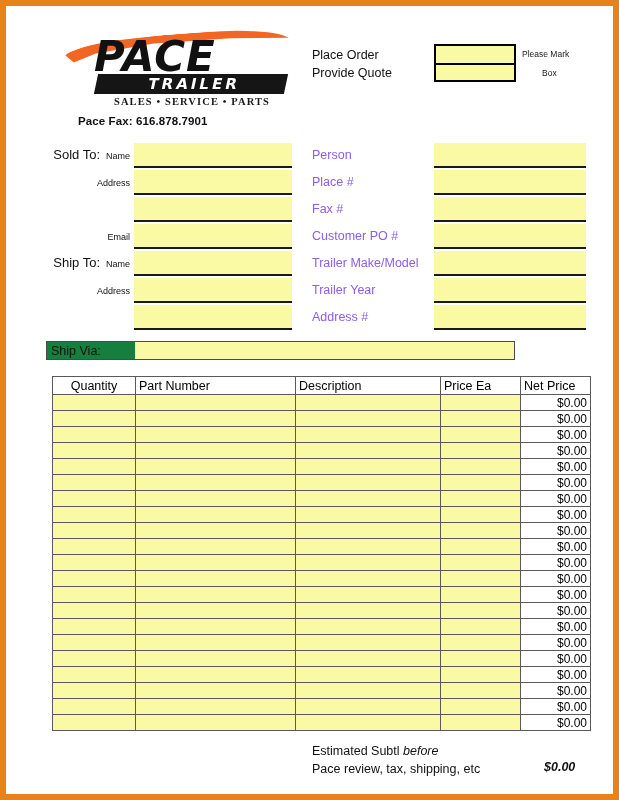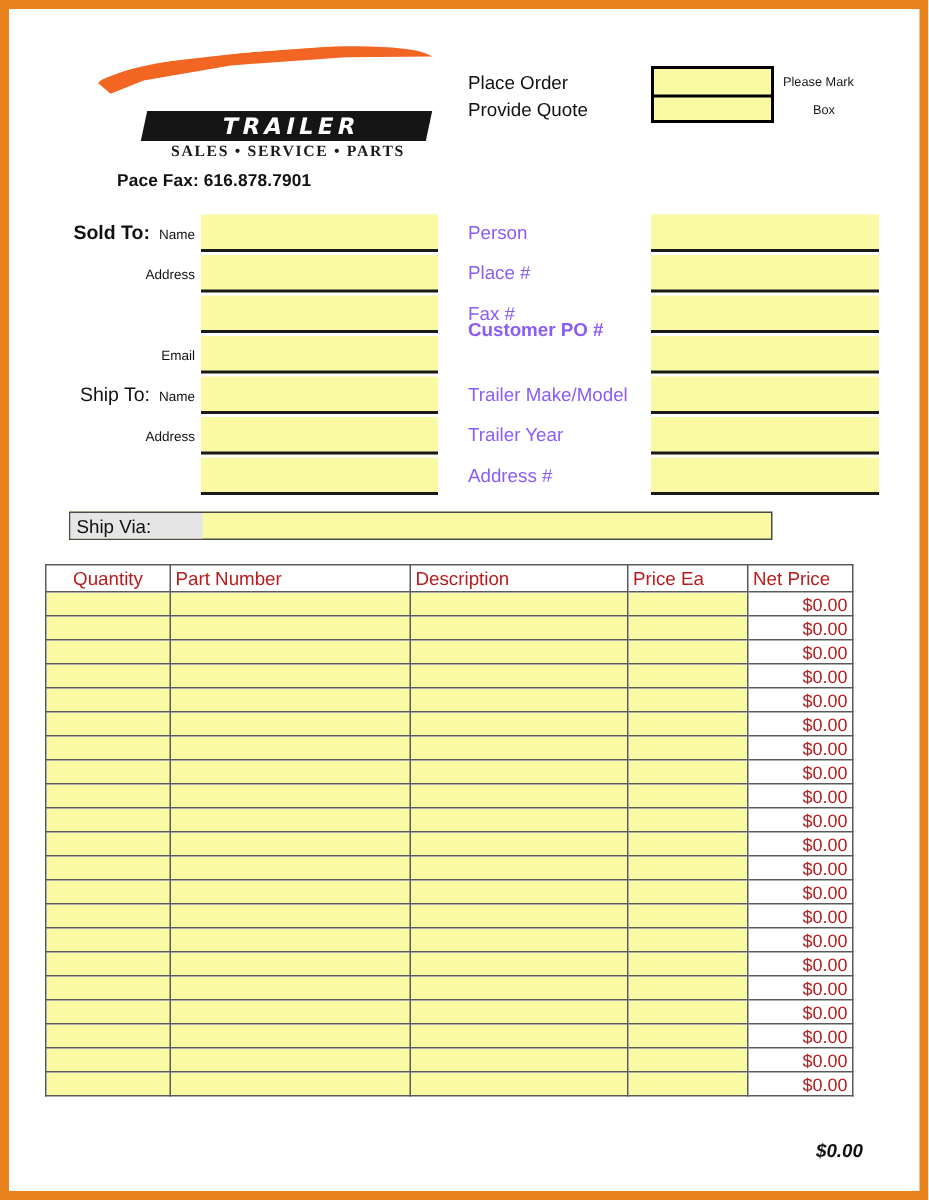--- a/index.html
+++ b/index.html
@@ -167,40 +167,40 @@
     height: 19px;
     border: 1px solid #4a4a4a;
     box-sizing: border-box;
     background: #FAFAA5;
   }
   #ship-via-label-cell {
     position: absolute;
     left: 0; top: 0;
     width: 88px;
     height: 100%;
-    background: #e5e5e5;
+    background: #15803d;
     box-sizing: border-box;
   }
   #ship-via-label {
     position: absolute;
     left: 4px;
     top: 2px;
     font-size: 12.5px;
     color: #111111;
   }
 
   
   #items-table {
     position: absolute;
-    left: 24px;
+    left: 46px;
     top: 370px;
     border-collapse: collapse;
     table-layout: fixed;
     font-size: 12px;
-    color: #b91c1c;
+    color: #000000;
   }
   #items-table th, #items-table td {
     border: 1px solid #5a5a5a;
     height: 16px;
     padding: 0 3px;
     box-sizing: border-box;
     font-weight: normal;
     overflow: hidden;
     white-space: nowrap;
   }
@@ -246,39 +246,40 @@
     color: #111111;
   }
 </style>
 </head>
 <body>
 
 <div id="page">
 
   <div id="logo-area">
     <div class="logo-swoosh"></div>
+    <div class="logo-pace">PACE</div>
     <div class="logo-trailer-bar"></div>
     <div class="logo-trailer-text">TRAILER</div>
     <div class="logo-tagline">SALES • SERVICE • PARTS</div>
   </div>
 
   <div id="fax-line">Pace Fax: 616.878.7901</div>
 
   <div class="order-label" id="lbl-place-order">Place Order</div>
   <div class="order-label" id="lbl-provide-quote">Provide Quote</div>
 
   <div id="mark-boxes">
     <div class="divider"></div>
   </div>
 
   <div class="mark-note" id="note-please-mark">Please Mark</div>
   <div class="mark-note" id="note-box">Box</div>
 
   <div id="fields-layer">
-      <div class="field-label-lg" style="left: 36px; width: 58px; top: 141px; font-weight: bold;">Sold To:</div>
+      <div class="field-label-lg" style="left: 36px; width: 58px; top: 141px;">Sold To:</div>
       <div class="field-label-sm" style="left: 60px; width: 64px; top: 145px;">Name</div>
       <div class="input-block" style="left: 128px; width: 158px; top: 137px; height: 25px;">
         <span style="display: block; padding: 3px 4px; font-size: 12px; color: rgb(17, 17, 17);"></span>
       </div>
       <div class="field-label-sm" style="left: 60px; width: 64px; top: 172px;">Address</div>
       <div class="input-block" style="left: 128px; width: 158px; top: 164px; height: 25px;">
         <span style="display: block; padding: 3px 4px; font-size: 12px; color: rgb(17, 17, 17);"></span>
       </div>
       <div class="input-block" style="left: 128px; width: 158px; top: 191px; height: 25px;">
         <span style="display: block; padding: 3px 4px; font-size: 12px; color: rgb(17, 17, 17);"></span>
@@ -304,21 +305,21 @@
         <span style="display: block; padding: 3px 4px; font-size: 12px; color: rgb(17, 17, 17);"></span>
       </div>
       <div class="field-label-right" style="left: 306px; top: 169px;">Place #</div>
       <div class="input-block" style="left: 428px; width: 152px; top: 164px; height: 25px;">
         <span style="display: block; padding: 3px 4px; font-size: 12px; color: rgb(17, 17, 17);"></span>
       </div>
       <div class="field-label-right" style="left: 306px; top: 196px;">Fax #</div>
       <div class="input-block" style="left: 428px; width: 152px; top: 191px; height: 25px;">
         <span style="display: block; padding: 3px 4px; font-size: 12px; color: rgb(17, 17, 17);"></span>
       </div>
-      <div class="field-label-right" style="left: 306px; top: 207px; font-weight: bold;">Customer PO #</div>
+      <div class="field-label-right" style="left: 306px; top: 223px;">Customer PO #</div>
       <div class="input-block" style="left: 428px; width: 152px; top: 218px; height: 25px;">
         <span style="display: block; padding: 3px 4px; font-size: 12px; color: rgb(17, 17, 17);"></span>
       </div>
       <div class="field-label-right" style="left: 306px; top: 250px;">Trailer Make/Model</div>
       <div class="input-block" style="left: 428px; width: 152px; top: 245px; height: 25px;">
         <span style="display: block; padding: 3px 4px; font-size: 12px; color: rgb(17, 17, 17);"></span>
       </div>
       <div class="field-label-right" style="left: 306px; top: 277px;">Trailer Year</div>
       <div class="input-block" style="left: 428px; width: 152px; top: 272px; height: 25px;">
         <span style="display: block; padding: 3px 4px; font-size: 12px; color: rgb(17, 17, 17);"></span>
@@ -489,15 +490,19 @@
         <tr>
           <td class="cell-fill w-qty"></td>
           <td class="cell-fill w-part"></td>
           <td class="cell-fill w-desc"></td>
           <td class="cell-fill w-price"></td>
           <td class="cell-net w-net">$0.00</td>
         </tr>
       </tbody>
   </table>
 
+  <div id="footer-note">
+    <div><span>Estimated Subtl </span><em>before</em></div>
+    <div>Pace review, tax, shipping, etc</div>
+  </div>
   <div id="footer-total">$0.00</div>
 
 </div>
 
 </body></html>

